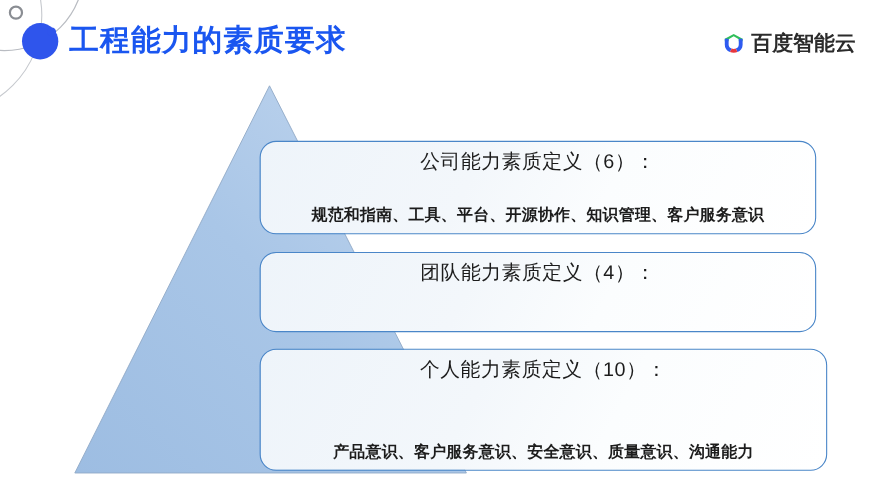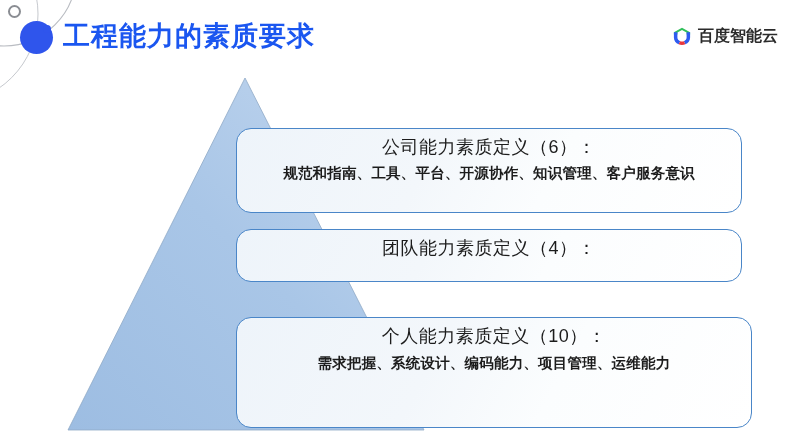--- a/index.html
+++ b/index.html
@@ -71,21 +71,21 @@
   .brand {
     position: absolute;
     right: 20px;
     top: 26px;
     display: flex;
     align-items: center;
     gap: 6px;
   }
   .brand-mark { display: block; }
   .brand-text {
-    font-size: 16px;
+    font-size: 19px;
     font-weight: bold;
     color: #2b2b2b;
     letter-spacing: 0px;
     white-space: nowrap;
   }
 
   
   .pyramid {
     position: absolute;
     left: 0; top: 0;
@@ -95,26 +95,26 @@
   
   .box {
     position: absolute;
     box-sizing: border-box;
     border: 1.3px solid #4a86c8;
     border-radius: 15px;
     background: linear-gradient(118deg, #eef4fa 0%, #f3f7fb 38%, #fbfdfe 62%, #ffffff 100%);
     display: flex;
     flex-direction: column;
     align-items: center;
-    justify-content: flex-start;
+    justify-content: space-between;
     text-align: center;
     padding: 4px 14px;
   }
   .box-1 { left: 236px; top: 128px; width: 506px; height: 85px; }
-  .box-2 { left: 236px; top: 229px; width: 506px; height: 53px; }
+  .box-2 { left: 236px; top: 229px; width: 506px; height: 73px; }
   .box-3 { left: 236px; top: 317px; width: 516px; height: 111px; }
 
   .box-title {
     font-size: 18px;
     font-weight: normal;
     color: #1c1c1c;
     line-height: 28px;
     letter-spacing: 0.5px;
     white-space: nowrap;
   }
@@ -173,16 +173,16 @@
     <div class="box-title">公司能力素质定义（6）：</div>
     <div class="box-line">规范和指南、工具、平台、开源协作、知识管理、客户服务意识</div>
   </div>
 
   <div class="box box-2">
     <div class="box-title">团队能力素质定义（4）：</div>
   </div>
 
   <div class="box box-3">
     <div class="box-title">个人能力素质定义（10）：</div>
-    <div class="box-line">需求把握、系统设计、编码能力、项目管理、运维能力</div>
+    <div class="box-line">产品意识、客户服务意识、安全意识、质量意识、沟通能力</div>
   </div>
 
 </div>
 
 </body></html>

